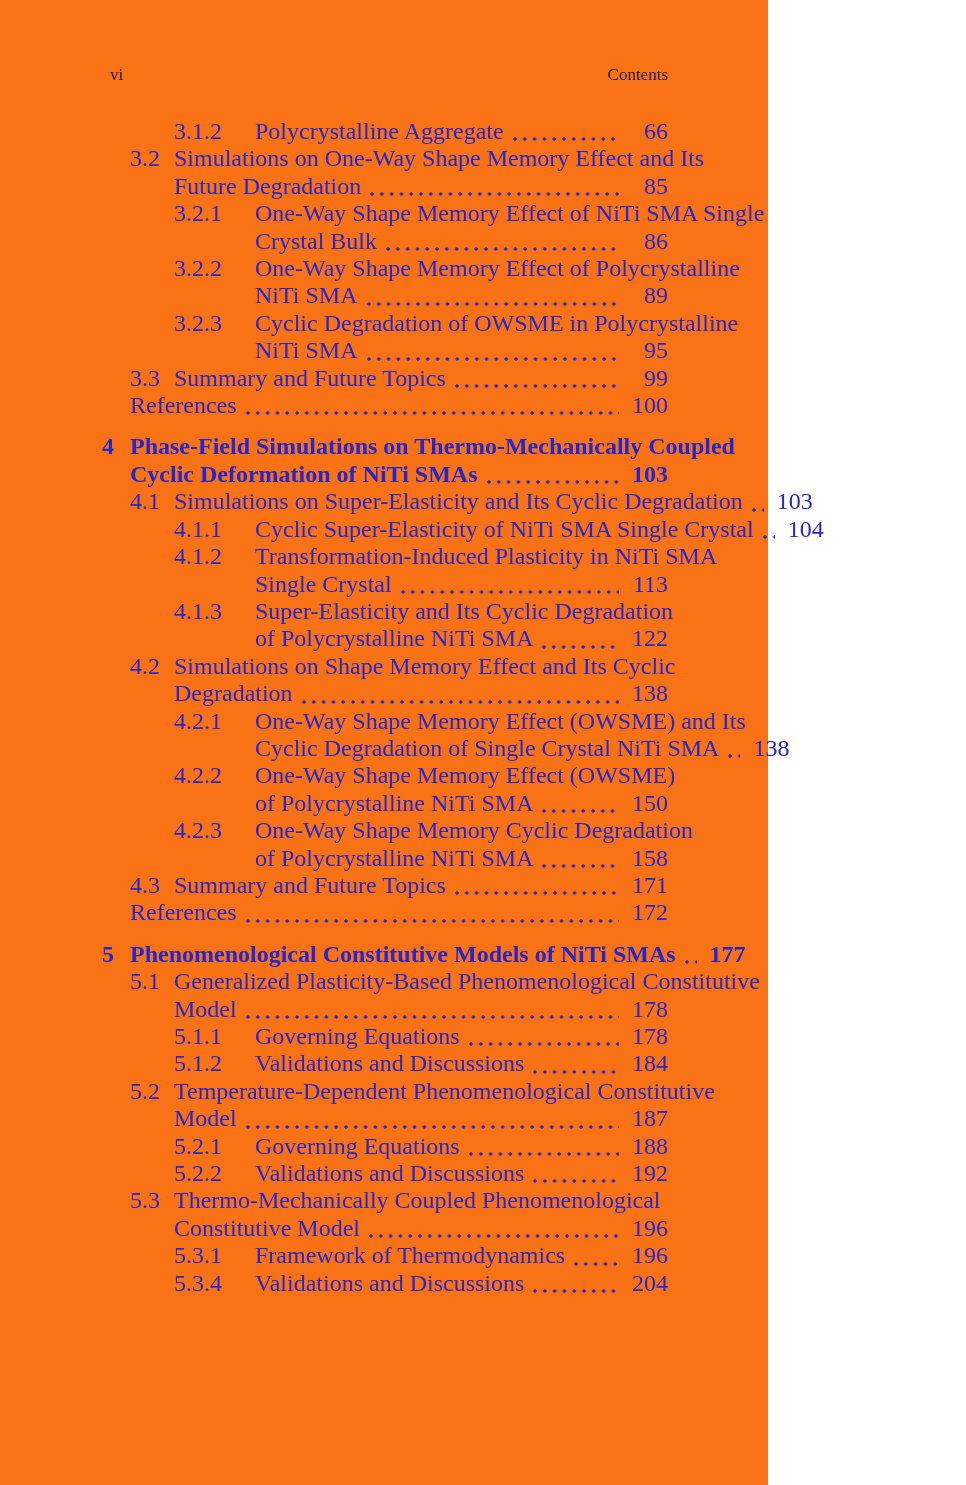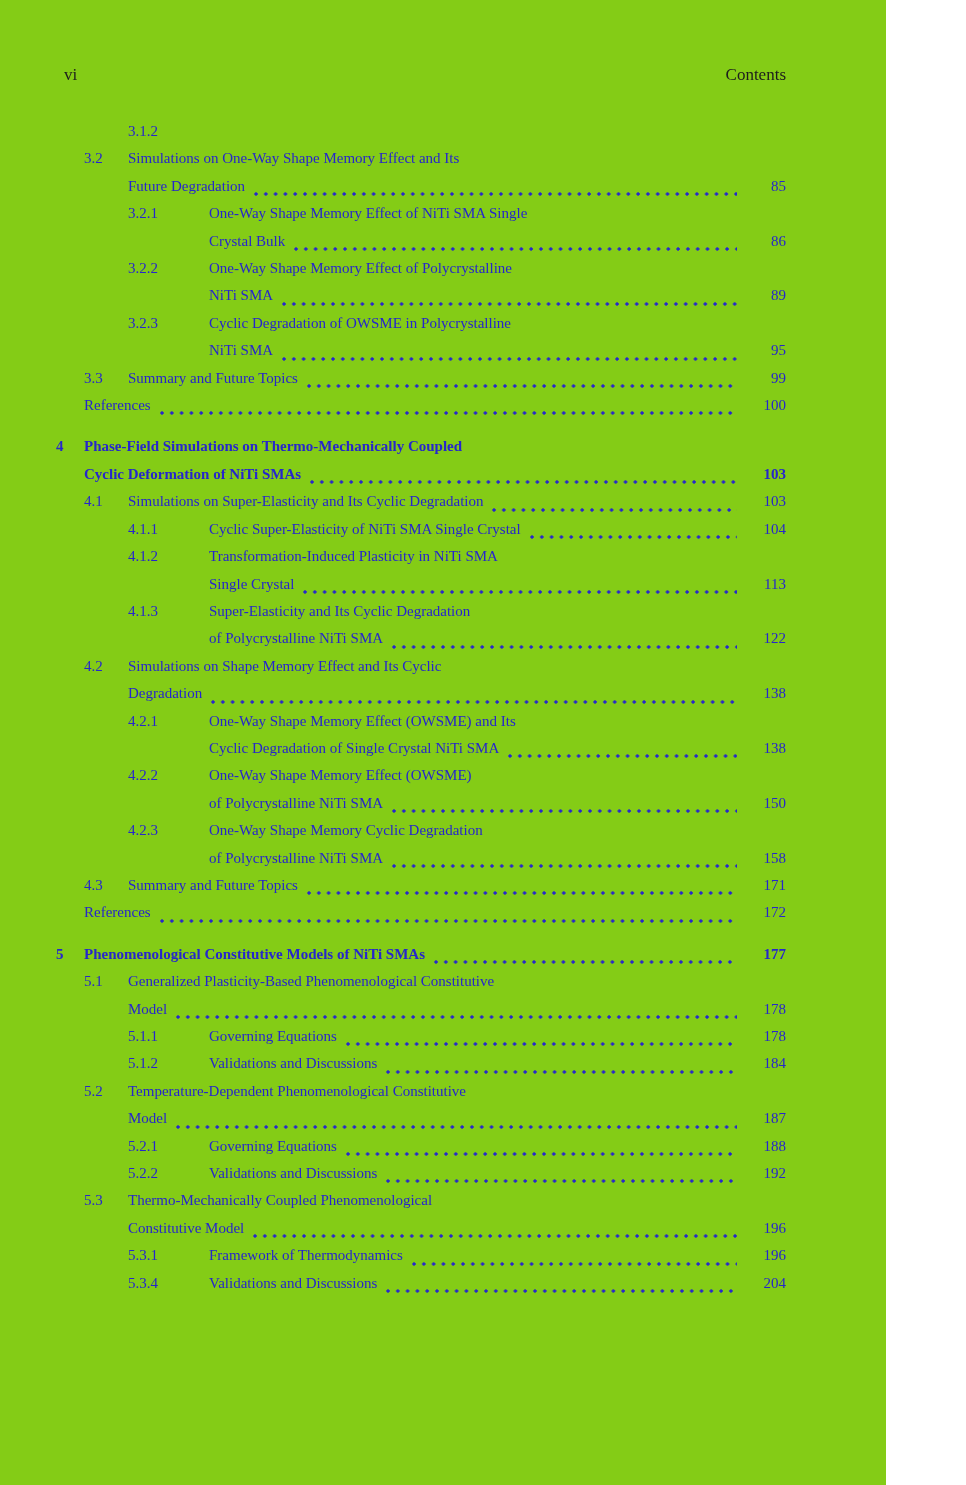--- a/index.html
+++ b/index.html
@@ -3,37 +3,37 @@
 <meta charset="utf-8">
 <style>
   * { margin: 0; padding: 0; box-sizing: border-box; }
   html, body { background: #ffffff; }
   body {
     width: 966px; height: 1485px;
     font-family: "Liberation Serif", "DejaVu Serif", serif;
     overflow: hidden;
   }
   .page {
-    width: 886px; height: 1485px;
-    padding: 64px 100px 0 56px;
-    background: #84cc16;
+    width: 768px; height: 1485px;
+    padding: 64px 100px 0 102px;
+    background: #f97316;
   }
   .page-header {
     display: flex;
     justify-content: space-between;
     align-items: baseline;
     font-size: 17px;
     line-height: 22px;
     color: #1d1d1d;
     margin-bottom: 32px;
     padding-left: 8px;
   }
   .toc {
     color: #2626cc;
-    font-size: 15px;
+    font-size: 24px;
     line-height: 27.4px;
   }
   .toc-row { display: flex; }
   .toc-row.space-before { margin-top: 14px; }
   .num { flex: 0 0 auto; white-space: nowrap; }
   .level-chapter { font-weight: bold; }
   .level-chapter > .num { width: 28px; }
   .level-section { padding-left: 28px; }
   .level-section > .num { width: 44px; }
   .level-subsection { padding-left: 72px; }
@@ -64,20 +64,27 @@
 <body>
 
 <div class="page">
   <div class="page-header">
     <span>vi</span>
     <span>Contents</span>
   </div>
   <div class="toc">
       <div class="toc-row level-subsection">
         <span class="num">3.1.2</span>
+        <div class="content">
+          <div class="line">
+            <span class="txt">Polycrystalline Aggregate</span>
+            <span class="leader"></span>
+            <span class="pg">66</span>
+          </div>
+        </div>
       </div>
       <div class="toc-row level-section">
         <span class="num">3.2</span>
         <div class="content">
           <div class="line">
             <span class="txt">Simulations on One-Way Shape Memory Effect and Its</span>
           </div>
           <div class="line">
             <span class="txt">Future Degradation</span>
             <span class="leader"></span>

